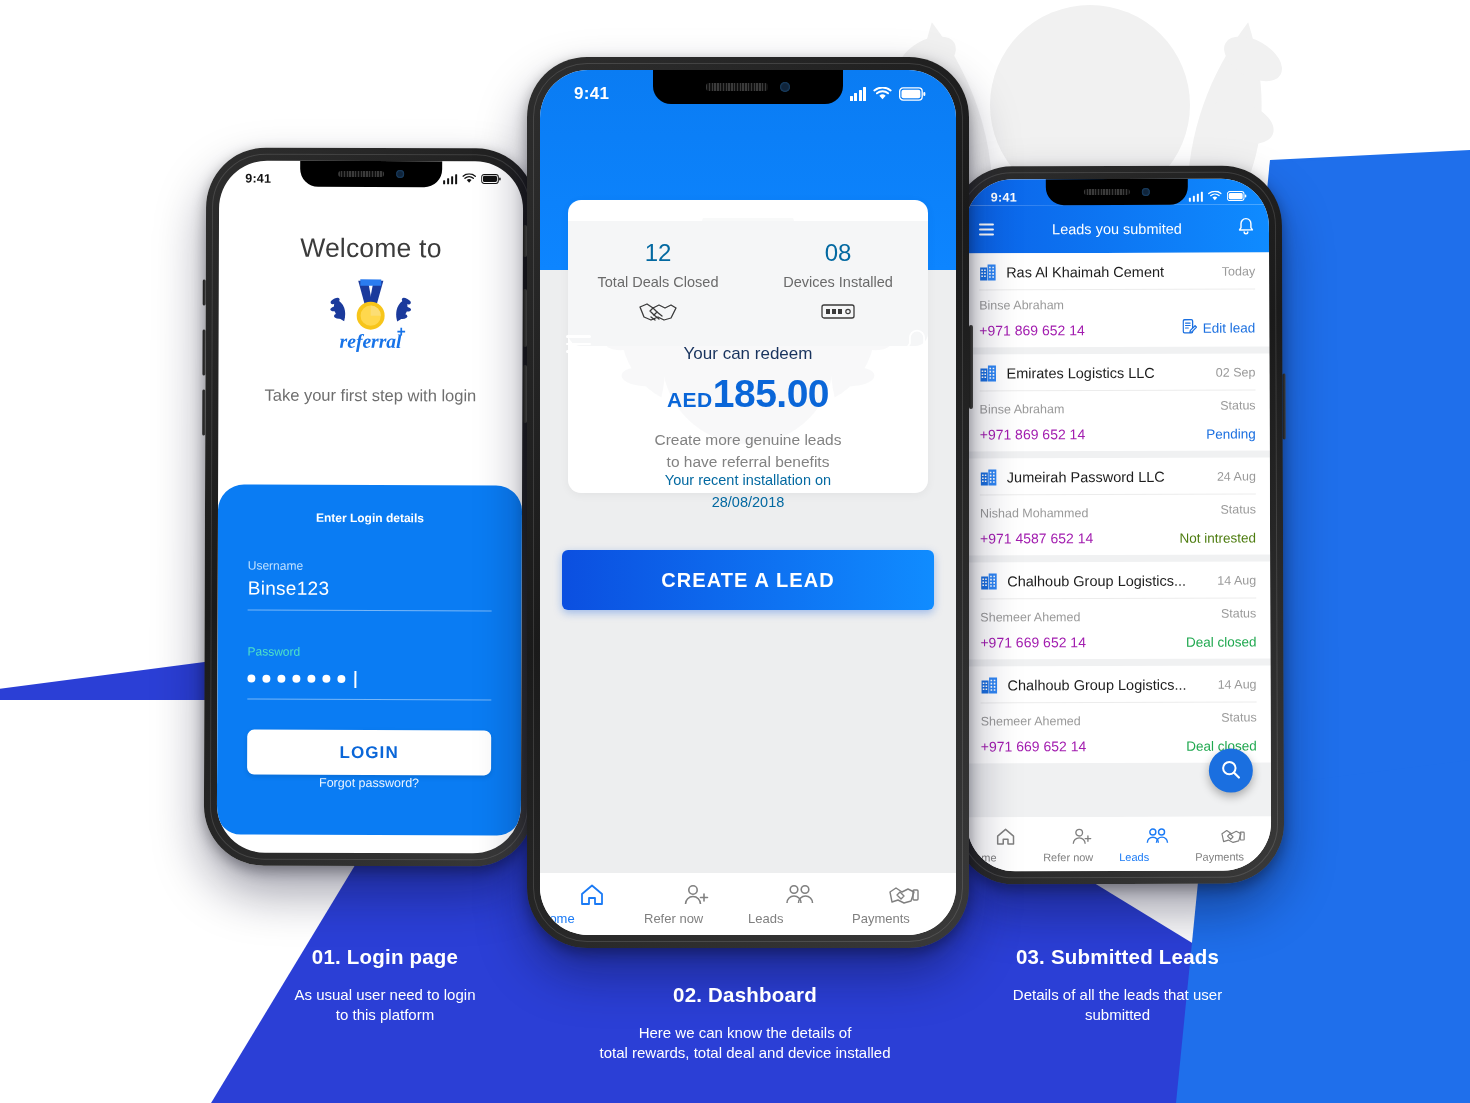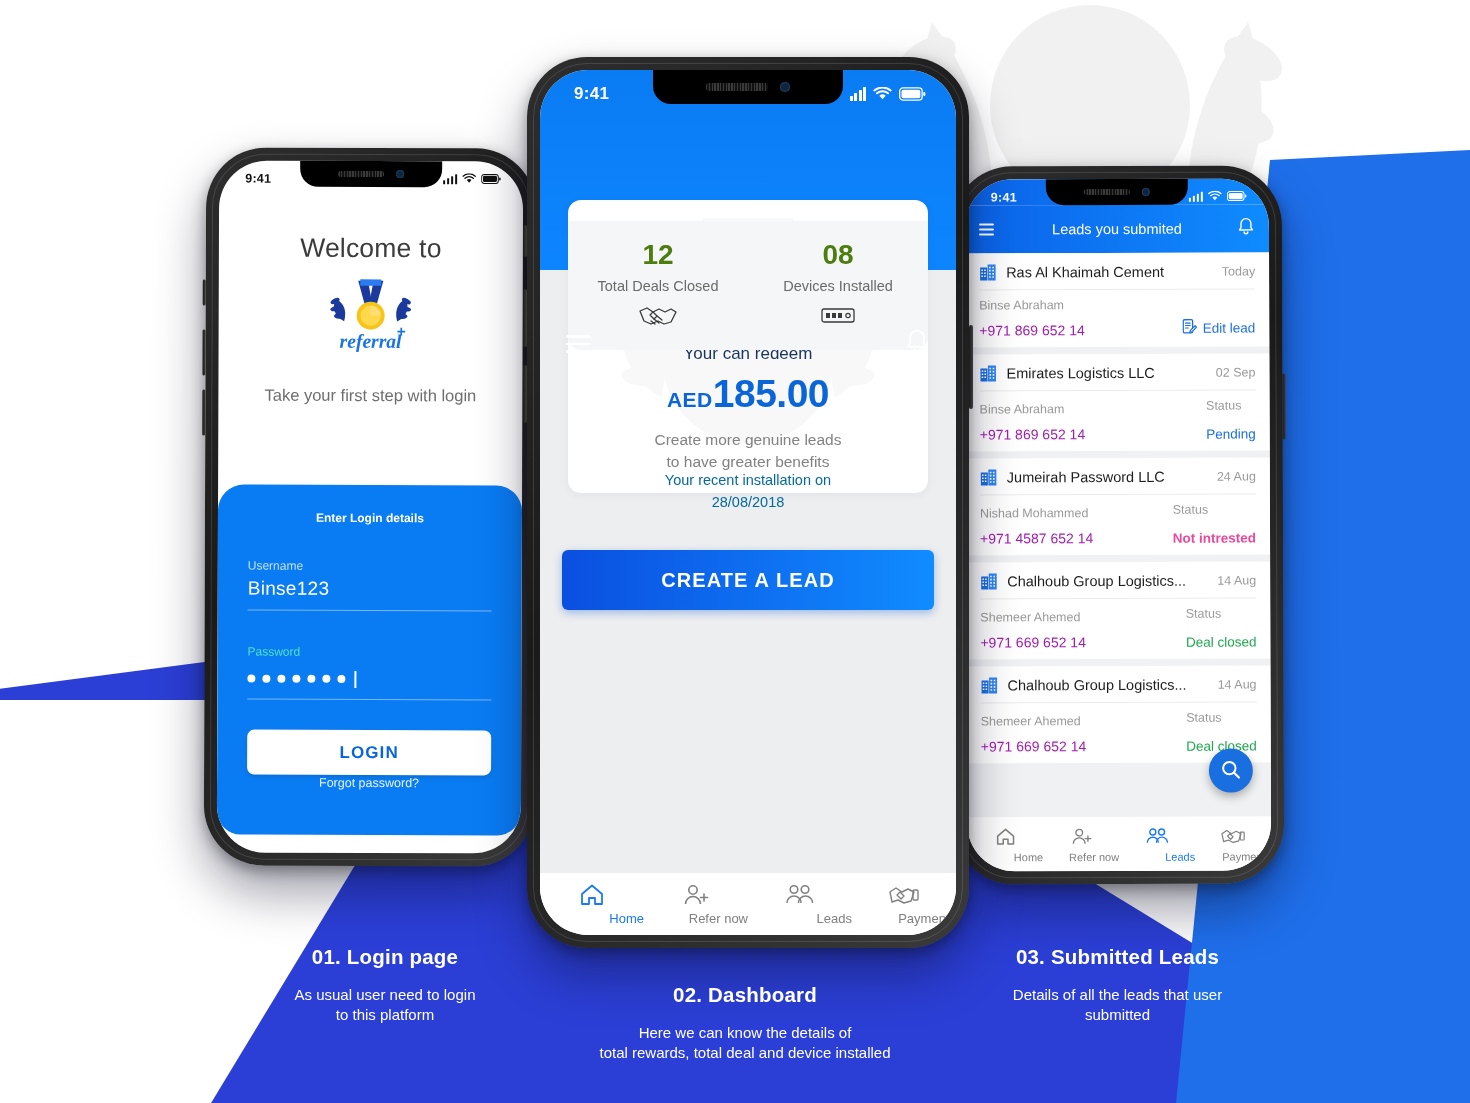--- a/index.html
+++ b/index.html
@@ -87,33 +87,33 @@
      box-shadow:0 2px 10px rgba(0,0,0,.05); }
   .redeem-l{ font-size:17px; color:#18335e; margin-top:14px; }
   .amount{ margin-top:8px; color:#0a66d8; }
   .amount .cur{ font-size:21px; font-weight:bold; letter-spacing:.5px; }
   .amount .num{ font-size:39px; font-weight:bold; letter-spacing:-.5px; }
   .redeem-note{ font-size:15.5px; color:#828282; line-height:1.42; margin-top:13px; }
   .p2-body{ position:absolute; left:0; right:0; top:200px; bottom:62px; background:#edeeef; }
   .stats{ position:absolute; left:28px; right:28px; top:151px; background:#f5f6f7;
      border-radius:0 0 13px 13px; display:flex; padding:18px 0 22px; }
   .stat{ flex:1; text-align:center; }
-  .stat .n{ font-size:28px; font-weight:bold; color:#4d7c0f; }
+  .stat .n{ font-size:24px; font-weight:normal; color:#0369a1; }
   .stat .l{ font-size:14.5px; color:#6a6a6a; margin-top:7px; }
   .stat .ic{ margin-top:10px; color:#3a3a3a; display:flex; justify-content:center; }
   .recent{ position:absolute; left:0; right:0; top:400px; text-align:center;
      font-size:14.5px; color:#0369a1; line-height:1.5; }
   .cta{ position:absolute; left:22px; right:22px; top:480px; height:60px;
      border-radius:6px; background:linear-gradient(90deg,#0b4fe0,#108cff);
      color:#fff; font-size:20px; font-weight:bold; letter-spacing:1.1px;
      display:flex; align-items:center; justify-content:center; cursor:pointer;
      border:none; box-shadow:0 3px 9px rgba(12,90,220,.35); }
   .tabbar{ position:absolute; left:0; right:0; bottom:0; height:62px; background:#fff;
      display:flex; align-items:center; z-index:20; }
-  .tab{ flex:1; text-align:right; cursor:pointer; color:#808080; }
+  .tab{ flex:1; text-align:left; cursor:pointer; color:#808080; }
   .tab .ti{ height:26px; display:flex; align-items:center; justify-content:center; }
   .tab .tl{ font-size:13px; margin-top:3px; }
   .tab.on{ color:#1a7af5; }
 
   
   #phone3 { left:953px; top:166px; width:330px; height:718px; z-index:3;
             transform:rotate(-.2deg); }
   #phone3 .notch{ width:142px; height:26px; }
   #phone3 .sbar{ padding:7px 22px 0 26px; font-size:12.5px; color:#fff; height:28px; }
   .p3-appbar{ height:48px; background:linear-gradient(90deg,#0b63e8,#0f8bff);
@@ -124,21 +124,21 @@
      background:#f0f1f2; overflow:hidden; }
   .lead{ background:#fff; margin-bottom:7px; padding:10px 14px 9px; }
   .lead-top{ display:flex; align-items:center; padding-bottom:8px;
      border-bottom:1px solid #ececec; }
   .lead-ico{ width:18px; margin-right:9px; display:flex; }
   .lead-co{ font-size:14.5px; color:#1d1d1d; white-space:nowrap; overflow:hidden; }
   .lead-date{ margin-left:auto; font-size:12.5px; color:#9a9a9a; padding-left:8px; white-space:nowrap; }
   .lead-bot{ display:flex; align-items:flex-end; padding-top:8px; }
   .lead-nm{ font-size:12.5px; color:#9a9a9a; }
   .lead-ph{ font-size:14px; color:#a21caf; margin-top:10px; }
-  .lead-right{ margin-left:auto; text-align:left; }
+  .lead-right{ margin-left:auto; text-align:right; }
   .lead-stl{ font-size:12.5px; color:#9a9a9a; }
   .lead-stv{ font-size:13.5px; margin-top:14px; }
   .editlead{ display:flex; align-items:center; gap:5px; color:#1a6fe0;
      font-size:13.5px; cursor:pointer; }
   .fab{ position:absolute; right:18px; bottom:78px; width:44px; height:44px;
      border-radius:50%; background:#1a6fe0; display:flex; align-items:center;
      justify-content:center; box-shadow:0 4px 10px rgba(0,0,0,.3); cursor:pointer;
      z-index:22; border:none; }
   .p3-tabbar{ position:absolute; left:0; right:0; bottom:0; height:54px;
      background:#fff; display:flex; align-items:center; z-index:20; }
@@ -375,21 +375,21 @@
           <text x="103" y="84" text-anchor="middle" font-family="Liberation Sans, sans-serif" font-size="24" font-weight="bold" fill="#1773e8">+</text>
         </svg>
       </div>
 
       <div class="redeem-l" style="position:relative;">Your can redeem</div>
       <div class="amount" style="position:relative;">
         <span class="cur">AED</span><span class="num">185.00</span>
       </div>
       <div class="redeem-note" style="position:relative;">
         <div>Create more genuine leads</div>
-        <div>to have greater benefits</div>
+        <div>to have referral benefits</div>
       </div>
     </div>
 
     <div class="stats">
       <div class="stat">
         <div class="n">12</div>
         <div class="l">Total Deals Closed</div>
         <div class="ic">
           <svg width="40" height="24" viewBox="0 0 40 24">
             <g fill="none" stroke="#3a3a3a" stroke-width="1.3" stroke-linejoin="round" stroke-linecap="round">
@@ -631,21 +631,21 @@
           <div class="lead-co">Jumeirah Password LLC</div>
           <div class="lead-date">24 Aug</div>
         </div>
         <div class="lead-bot">
           <div>
             <div class="lead-nm">Nishad Mohammed</div>
             <div class="lead-ph">+971 4587 652 14</div>
           </div>
           <div class="lead-right">
             <div class="lead-stl">Status</div>
-            <div class="lead-stv" style="color:#ec4899;font-weight:bold;">Not intrested</div>
+            <div class="lead-stv" style="color:#4d7c0f;">Not intrested</div>
           </div>
         </div>
       </div>
 
       <div class="lead">
         <div class="lead-top">
           <div class="lead-ico">
             <svg width="18" height="18" viewBox="0 0 18 18">
               <rect x="1" y="4" width="7" height="13" fill="#1a6fe0"></rect>
               <rect x="8.5" y="1" width="8" height="16" fill="#2f86f5"></rect>

